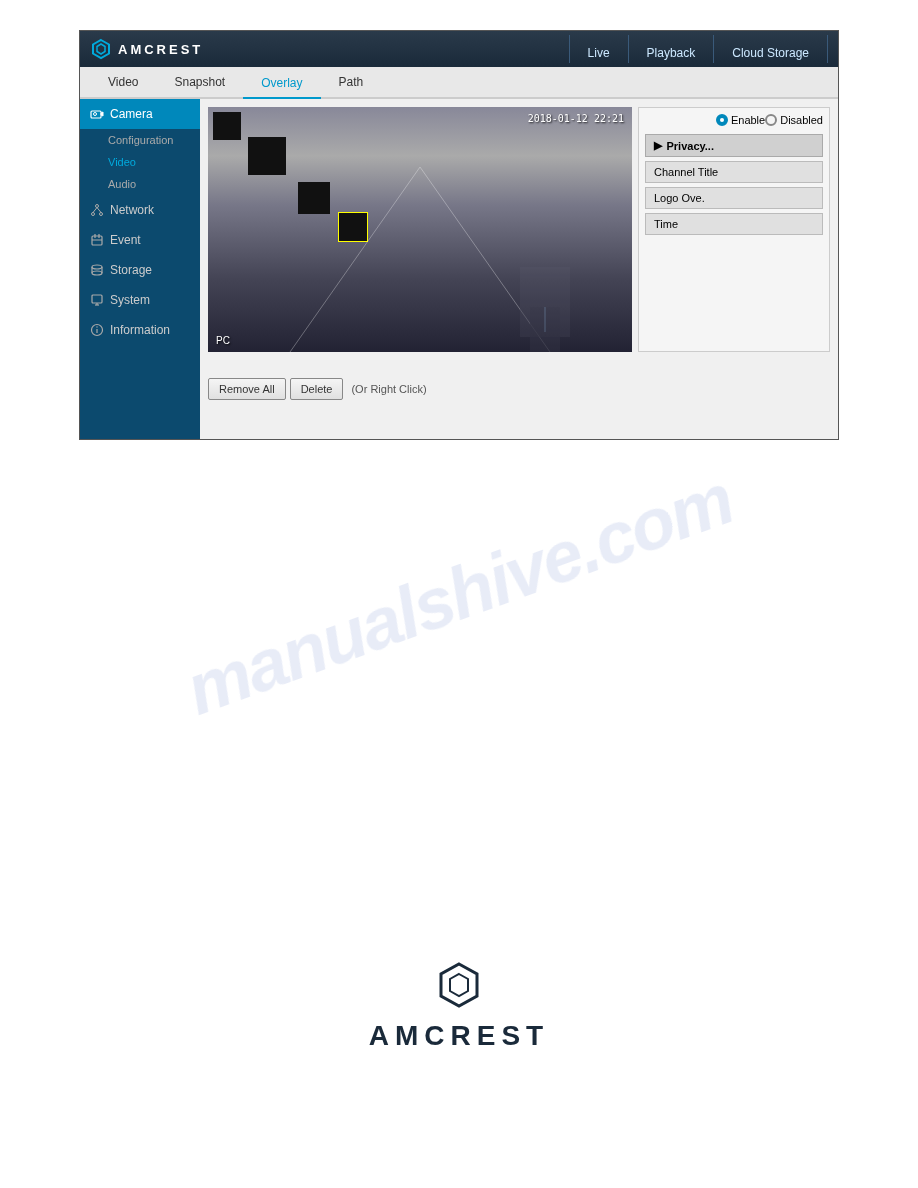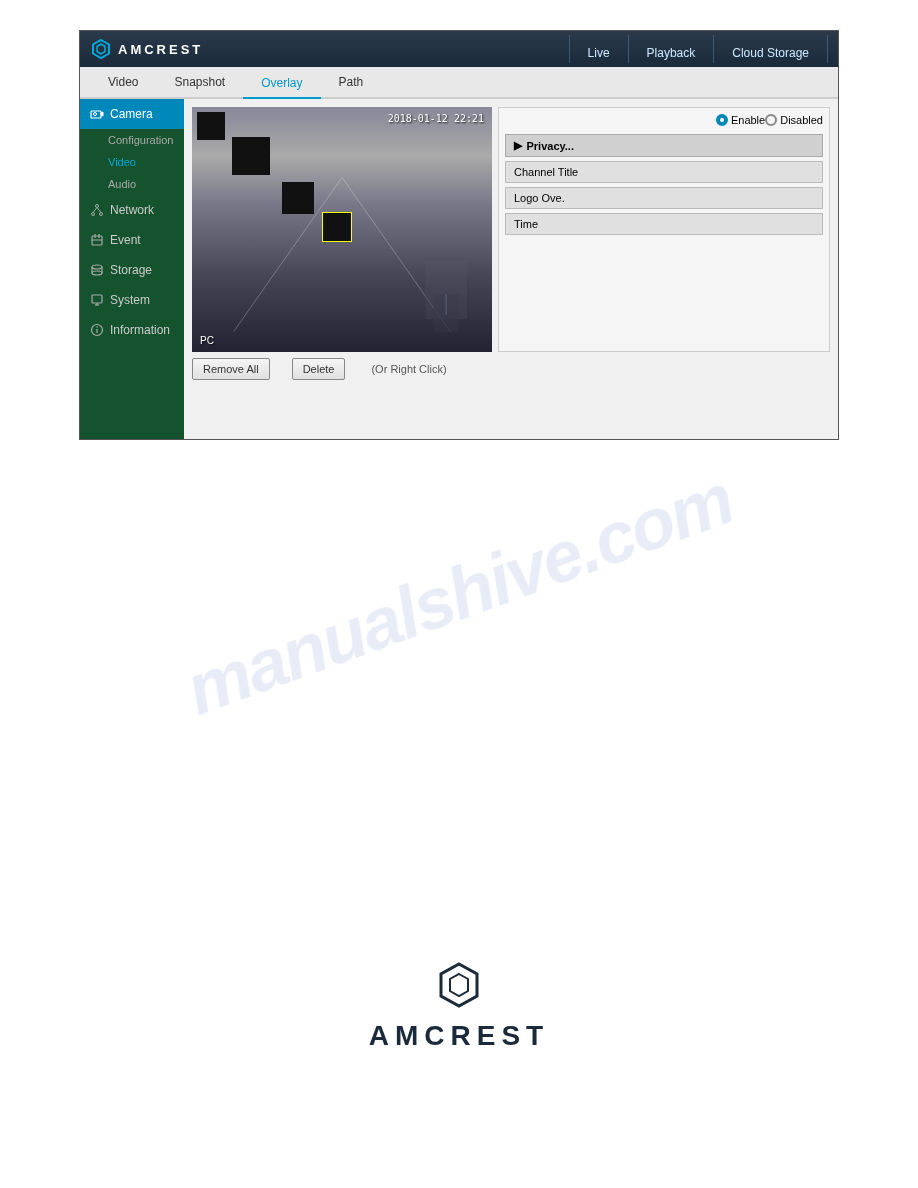--- a/index.html
+++ b/index.html
@@ -100,22 +100,22 @@
     }
 
     
     .main-content {
       display: flex;
       background: #f0f0f0;
     }
 
     
     .sidebar {
-      width: 104px;
-      background: #14532d;
+      width: 120px;
+      background: #0c4a6e;
       min-height: 340px;
     }
 
     .sidebar-item {
       display: flex;
       align-items: center;
       gap: 6px;
       padding: 8px 10px;
       cursor: pointer;
       color: #cccccc;
@@ -157,21 +157,21 @@
     }
 
     
     .video-overlay-row {
       display: flex;
       gap: 6px;
     }
 
     .video-area {
       position: relative;
-      width: 300px;
+      width: 424px;
       height: 245px;
       background: #6d28d9;
       overflow: hidden;
       flex-shrink: 0;
     }
 
     
     .video-scene {
       position: absolute;
       inset: 0;
@@ -275,23 +275,23 @@
       content: '';
       width: 4px;
       height: 4px;
       border-radius: 50%;
       background: white;
     }
 
     
     .action-row {
       display: flex;
-      gap: 22px;
-      align-items: center;
-      margin-top: 0;
+      gap: 4px;
+      align-items: center;
+      margin-top: 20px;
     }
 
     .btn {
       padding: 4px 10px;
       border: 1px solid #888888;
       background: linear-gradient(to bottom, #f5f5f5, #e0e0e0);
       cursor: pointer;
       font-size: 11px;
       color: #333;
       border-radius: 2px;

